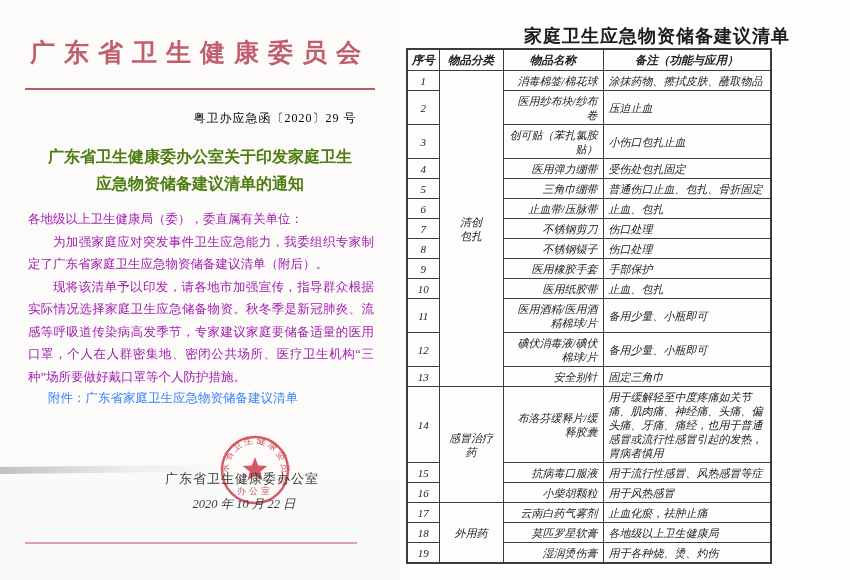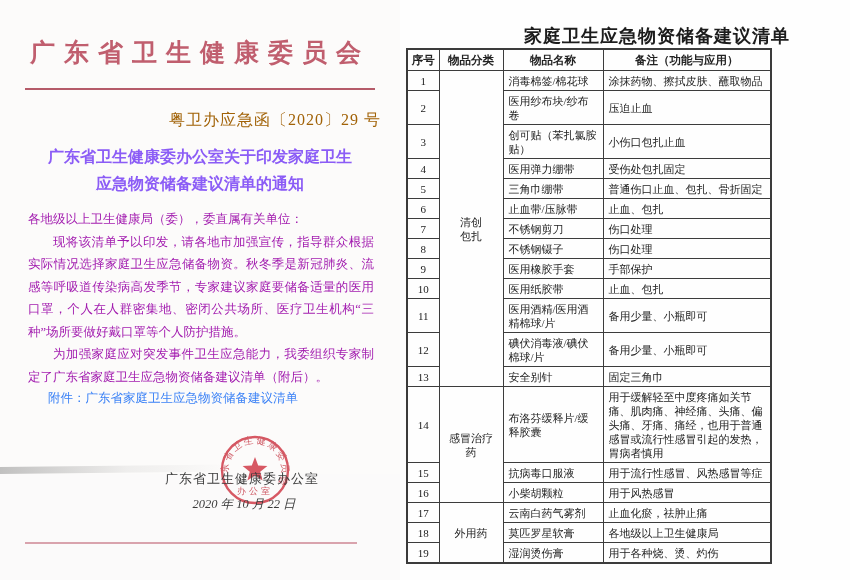--- a/index.html
+++ b/index.html
@@ -19,25 +19,25 @@
     position: absolute; top: 36px; left: 0; width: 400px;
     text-align: center; font-size: 25px; font-weight: bold;
     letter-spacing: 9px; color: #c05e6e;
   }
   .red-rule {
     position: absolute; top: 88px; left: 25px; width: 350px; height: 2px;
     background: #b55b69;
   }
   .doc-number {
     position: absolute; top: 110px; left: 150px; width: 250px;
-    text-align: center; font-size: 16px; color: #a16207; letter-spacing: 1px;
+    text-align: center; font-size: 12px; color: #000000; letter-spacing: 1px;
   }
   .notice-title {
     position: absolute; top: 143px; left: 20px; width: 360px;
-    text-align: center; font-size: 16px; font-weight: bold; color: #8b5cf6;
+    text-align: center; font-size: 16px; font-weight: bold; color: #4d7c0f;
     line-height: 27px;
   }
   .notice-body {
     position: absolute; top: 208px; left: 28px; width: 346px;
     font-size: 12.5px; line-height: 22.5px; color: #a21caf; text-align: justify;
   }
   .notice-body .para { text-indent: 2em; }
   .attachment-line {
     position: absolute; top: 390px; left: 48px; width: 330px;
     font-size: 12.5px; color: #3b82f6;
@@ -61,58 +61,58 @@
     transform: skewY(-0.6deg); transform-origin: left bottom;
   }
 
   
   .right-page { position: absolute; left: 400px; top: 0; width: 450px; height: 580px; background: #fefefe; }
   .table-title {
     position: absolute; top: 24px; left: 6px; width: 384px;
     text-align: right; font-size: 18px; font-weight: bold; color: #1c1c1c;
     font-family: "Liberation Sans", "DejaVu Sans", sans-serif; letter-spacing: 1px;
   }
-  .supplies-table-wrap { position: absolute; top: 48px; left: 6px; }
+  .supplies-table-wrap { position: absolute; top: 48px; left: 6px; font-style: italic; }
   table.supplies {
     border-collapse: collapse; table-layout: fixed; width: 364px;
     border: 2px solid #3c3c3c;
     font-family: "Liberation Serif", "DejaVu Serif", serif;
   }
   table.supplies th, table.supplies td {
     border: 1px solid #3c3c3c;
     font-size: 11px; line-height: 14px;
     padding: 2.5px 5px;
     color: #222; vertical-align: middle;
     overflow: hidden;
   }
   table.supplies th {
     font-weight: bold; text-align: center; font-size: 11.5px; padding: 3px 2px;
   }
   td.col-no { text-align: center; }
   td.col-cat { text-align: center; white-space: pre-line; margin-left: 19px; }
-  td.col-name { text-align: left; }
+  td.col-name { text-align: right; }
   td.col-note { text-align: left; }
 </style>
 </head>
 <body>
 
 <div class="canvas">
 
   <div class="left-page">
     <div class="agency-header">广东省卫生健康委员会</div>
     <div class="red-rule"></div>
     <div class="doc-number">粤卫办应急函〔2020〕29 号</div>
     <div class="notice-title">
       <div>广东省卫生健康委办公室关于印发家庭卫生</div>
       <div>应急物资储备建议清单的通知</div>
     </div>
     <div class="notice-body">
       <div>各地级以上卫生健康局（委），委直属有关单位：</div>
+      <div class="para">为加强家庭应对突发事件卫生应急能力，我委组织专家制定了广东省家庭卫生应急物资储备建议清单（附后）。</div>
       <div class="para">现将该清单予以印发，请各地市加强宣传，指导群众根据实际情况选择家庭卫生应急储备物资。秋冬季是新冠肺炎、流感等呼吸道传染病高发季节，专家建议家庭要储备适量的医用口罩，个人在人群密集地、密闭公共场所、医疗卫生机构“三种”场所要做好戴口罩等个人防护措施。</div>
-      <div class="para">为加强家庭应对突发事件卫生应急能力，我委组织专家制定了广东省家庭卫生应急物资储备建议清单（附后）。</div>
     </div>
     <div class="attachment-line">附件：广东省家庭卫生应急物资储备建议清单</div>
 
     <div class="seal-box">
       <svg width="110" height="110" viewBox="0 0 110 110">
         <circle cx="55" cy="55" r="33" fill="none" stroke="#d2424f" stroke-width="2.4"></circle>
         <polygon fill="#d2424f" points="55,42 58.2,50.6 67.4,51 60.2,56.7 62.6,65.5 55,60.5 47.4,65.5 49.8,56.7 42.6,51 51.8,50.6"></polygon>
         <path id="sealArc" d="M 33,71 A 27,27 0 1 1 77,71" fill="none"></path>
         <text font-size="9.5" fill="#c94350" letter-spacing="2" font-family="Liberation Serif, DejaVu Serif, serif">
           <textPath href="#sealArc" startOffset="2">广东省卫生健康委员会</textPath>

